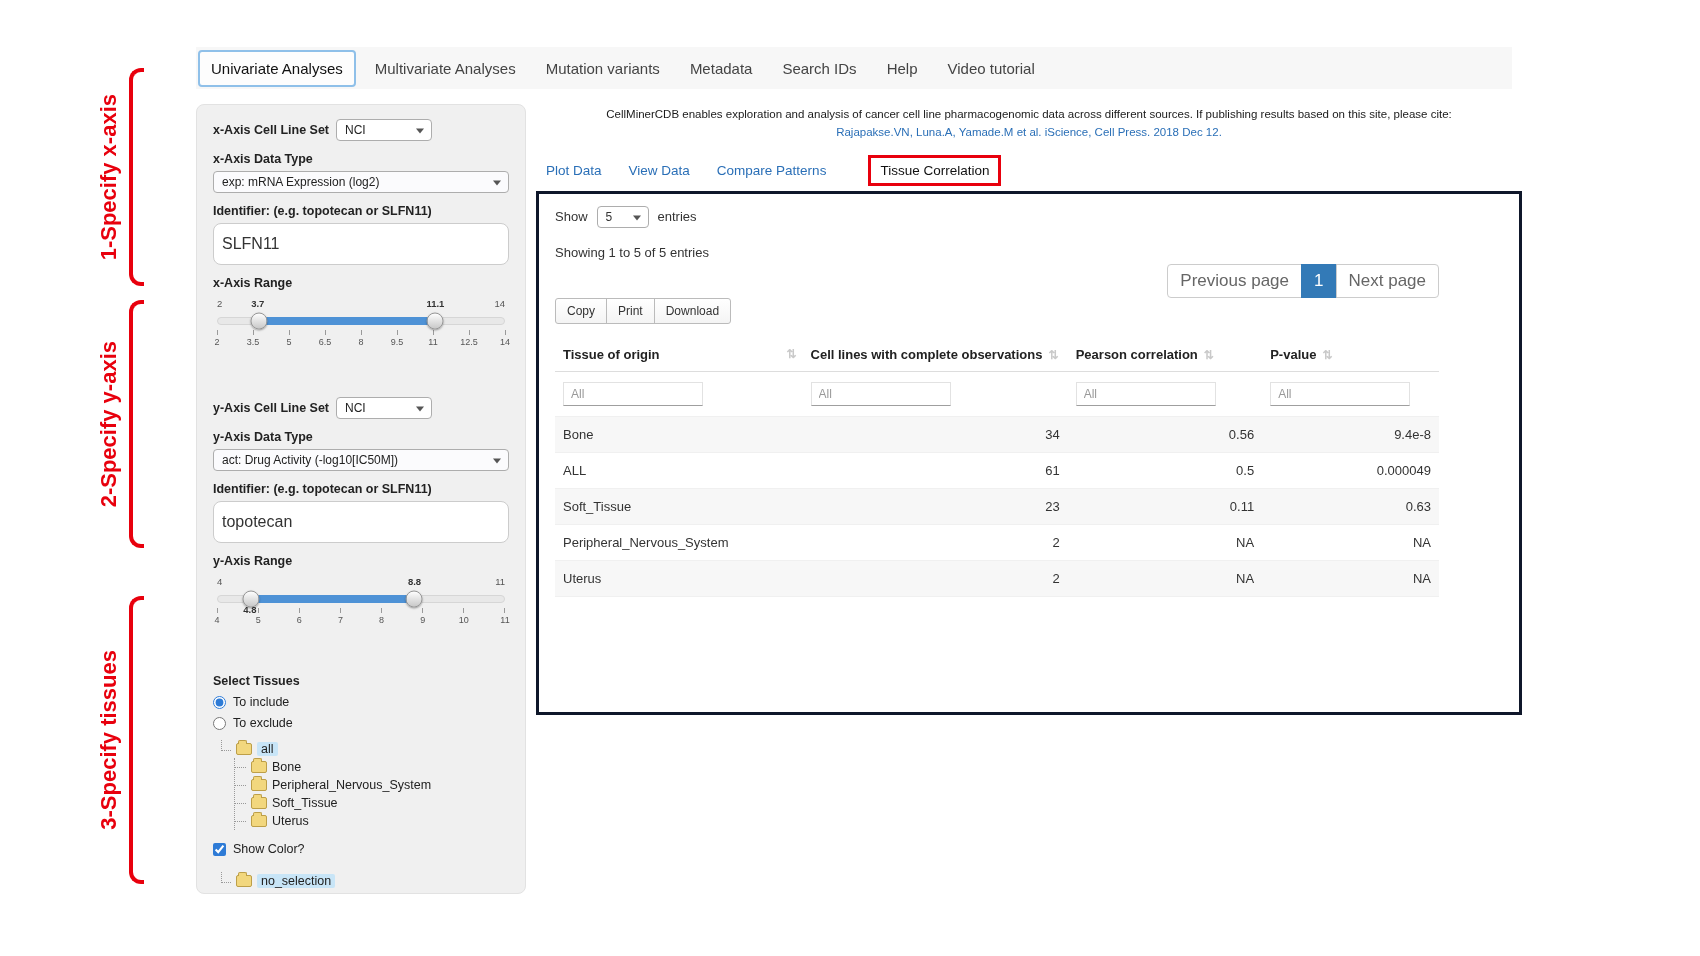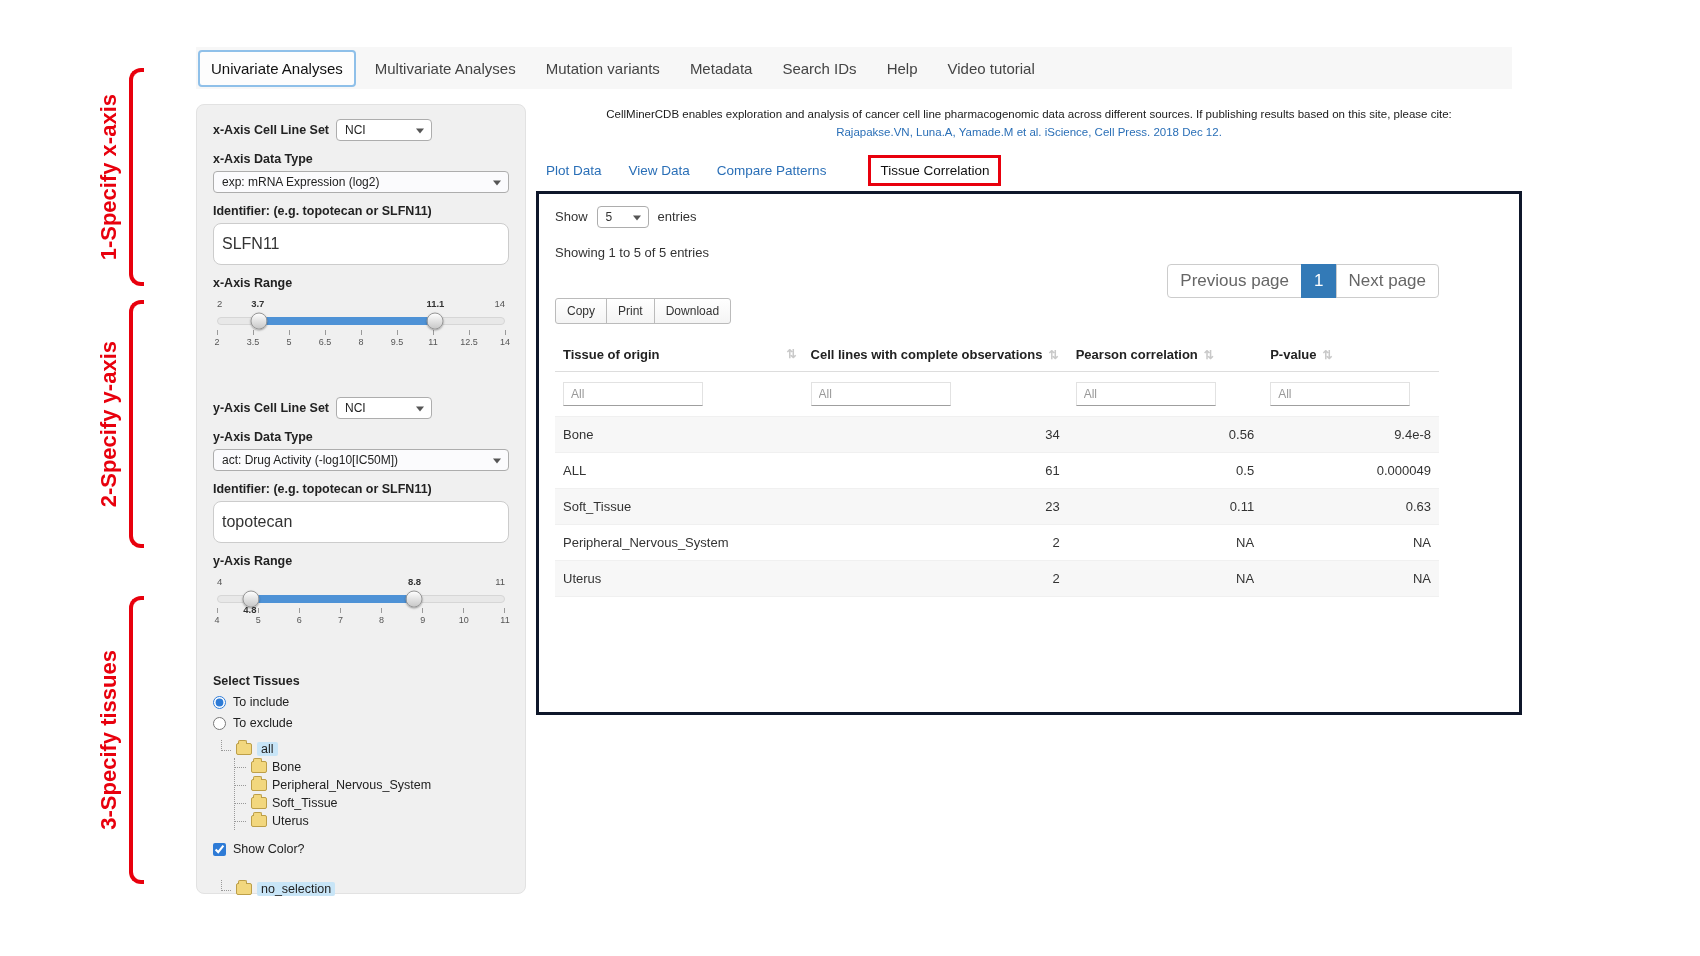--- a/index.html
+++ b/index.html
@@ -47,21 +47,21 @@
   input[type=radio], input[type=checkbox] { accent-color:#2e7bd6; width:13px; height:13px; }
   .tree { margin-left:8px; margin-top:10px; }
   .tree-row { display:flex; align-items:center; gap:5px; padding:2px 0; cursor:pointer; }
   .tree-row.root::before { content:""; width:9px; height:10px; border-left:1px dotted #999; border-bottom:1px dotted #999; margin-top:-8px; flex:none; }
   .tree-children { margin-left:13px; border-left:1px dotted #999; }
   .tree-children .tree-row::before { content:""; width:11px; border-top:1px dotted #999; flex:none; }
   .folder-icon { width:16px; height:12px; background:#f2d77e; border:1px solid #bd9f48; border-radius:2px; position:relative; flex:none; display:inline-block; }
   .folder-icon::before { content:""; position:absolute; top:-4px; left:1px; width:7px; height:3px; background:#f2d77e; border:1px solid #bd9f48; border-bottom:none; border-radius:2px 2px 0 0; }
   .node-label.hl { background:#c8e5f7; padding:0 4px; border-radius:2px; }
   .show-color-row { margin-top:12px; }
-  .selection-tree { margin-top:24px;text-align:center; }
+  .selection-tree { margin-top:16px;text-align:center; }
 
   
   .main { position:absolute; left:536px; top:104px; width:986px; }
   .citation { text-align:center; font-size:11.5px; line-height:1.55; color:#1a1a1a; padding:2px 30px 0; }
   .citation-link { color:#2a6fb7; cursor:pointer; }
   .subtabs { display:flex; align-items:center; gap:27px; margin:13px 0 5px 10px; font-size:13.5px; }
   .subtab { color:#2a6fb7; cursor:pointer; white-space:nowrap; }
   .subtab.active { color:#111; border:3px solid #e8000d; padding:5px 9px; background:#fff; position:relative; z-index:2;margin-left:15px; }
 
   .data-box { border:3px solid #0f172a; background:#fff; height:524px; padding:12px 80px 12px 16px; }

